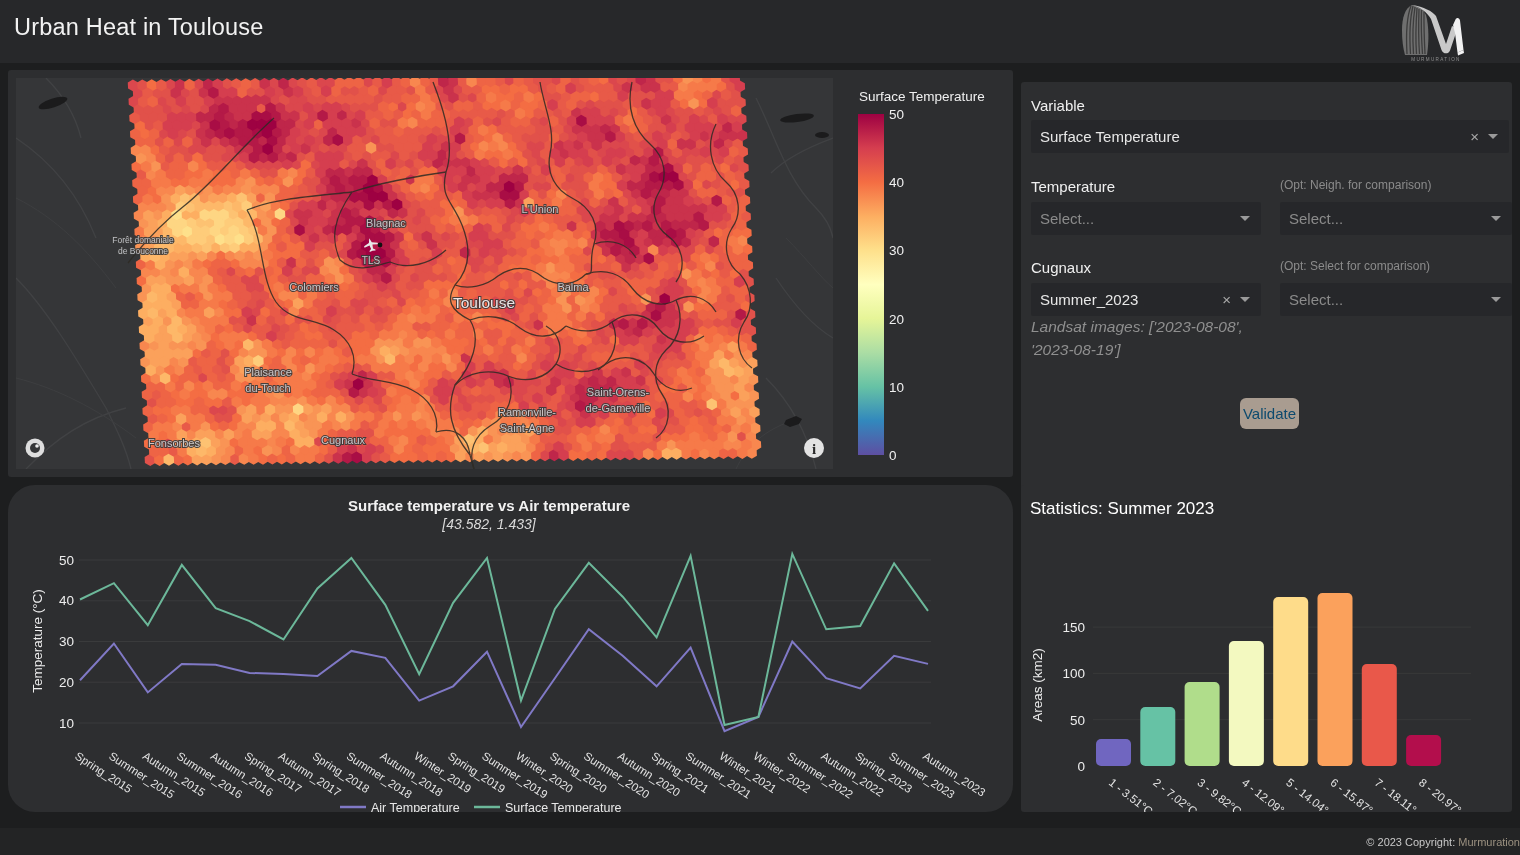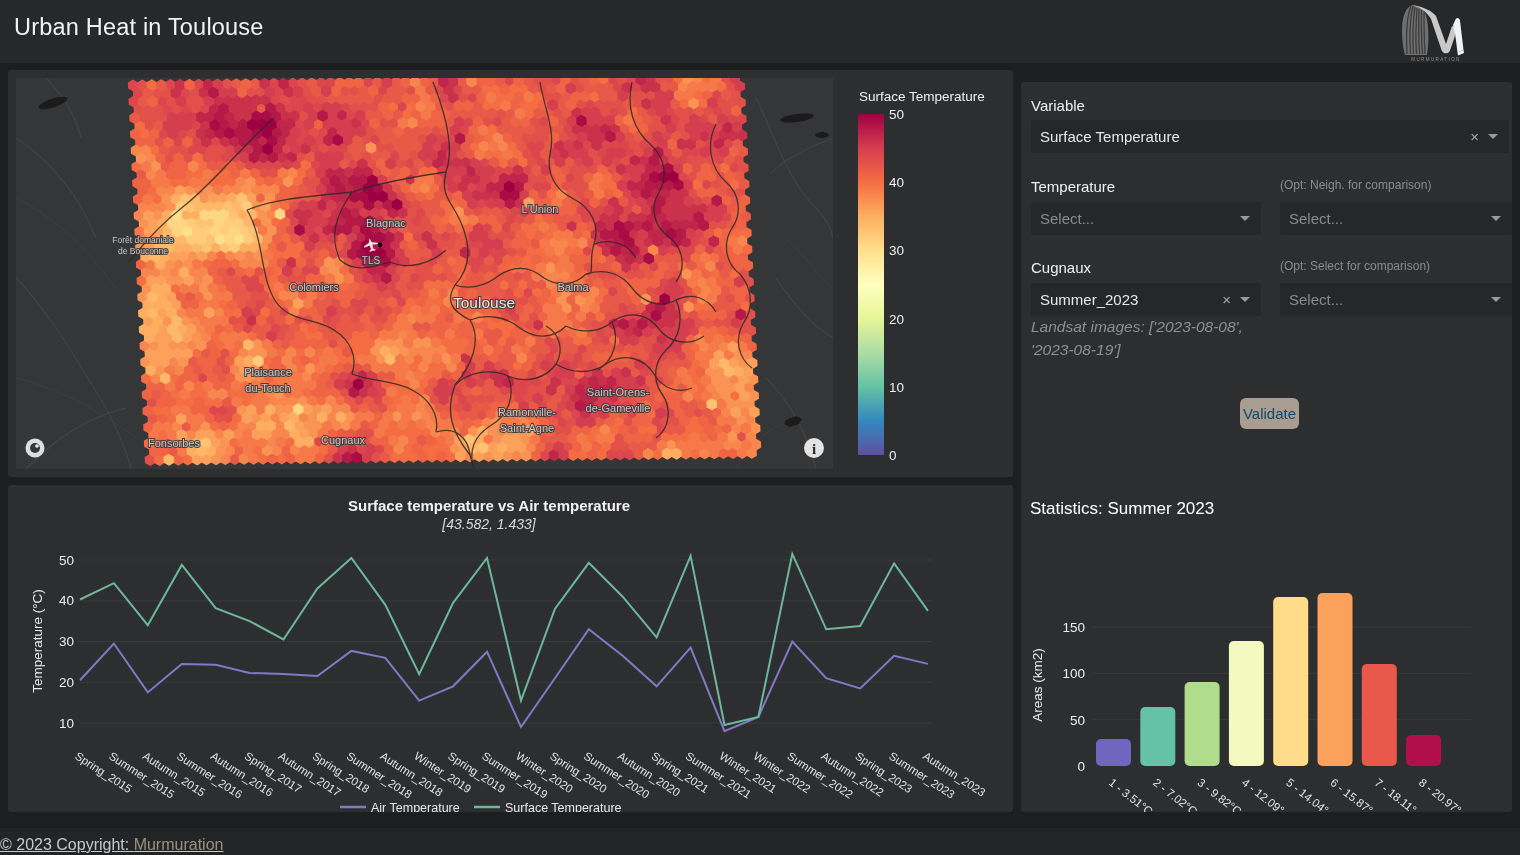--- a/index.html
+++ b/index.html
@@ -4,41 +4,41 @@
 <style>
 * { margin:0; padding:0; box-sizing:border-box; }
 html,body { width:1520px; height:855px; background:#1d1e1f; font-family:"Liberation Sans",sans-serif; overflow:hidden; }
 #app { position:relative; width:1520px; height:855px; }
 .hdr { position:absolute; left:0; top:0; width:1520px; height:63px; background:#27282a; }
 .hdr h1 { position:absolute; left:14px; top:14px; font-size:23.5px; font-weight:400; color:#f2f2f2; letter-spacing:0.2px; }
 .logo { position:absolute; right:50px; top:2px; }
 .panel { position:absolute; background:#2d2e30; border-radius:3px; }
 #p-map { left:8px; top:70px; width:1005px; height:407px; }
 #p-ctl { left:1021px; top:82px; width:491px; height:473px; }
-#p-line { left:8px; top:485px; width:1005px; height:327px; }
+#p-line { left:8px; top:485px; width:1005px; height:327px;border-radius:27px; }
 #p-stat { left:1021px; top:485px; width:491px; height:327px; }
 .mapwrap { position:absolute; left:8px; top:8px; width:817px; height:391px; background:#343537; overflow:hidden; }
 
 .cbt { position:absolute; left:851px; top:19px; width:146px; font-size:13.5px; color:#f0f0f0; }
 .cbar { position:absolute; left:850px; top:44px; width:26px; height:341px;
   background:linear-gradient(to top,#5e4fa2 0%,#3288bd 10%,#66c2a5 20%,#abdda4 30%,#e6f598 40%,#ffffbf 50%,#fee08b 60%,#fdae61 70%,#f46d43 80%,#d53e4f 90%,#9e0142 100%); }
 .cbtick { position:absolute; left:881px; width:40px; font-size:13.5px; color:#f0f0f0; }
 
 .lbl { position:absolute; font-size:15px; color:#f0f0f0; }
 .lblg { position:absolute; font-size:12px; color:#8b8b8b; }
 .dd { position:absolute; height:33px; background:#26272a; border-radius:2px; color:#e8e8e8; font-size:15px; line-height:33px; padding-left:9px; }
 .dd .ar { position:absolute; right:11px; top:14px; width:0; height:0; border-left:5.5px solid transparent; border-right:5.5px solid transparent; border-top:5.5px solid #9a9a9a; }
 .dd .xx { position:absolute; right:30px; top:0px; color:#a8a8a8; font-size:15px; }
 .dd.gray { color:#8b8b8b; }
 .lnds { position:absolute; font-style:italic; color:#8f8f8f; font-size:15.5px; }
 .vbtn { position:absolute; left:219px; top:316px; width:59px; height:31px; background:#a99c90; color:#0c4a6e; font-size:15px; text-align:center; line-height:31px; border-radius:6px; }
 
 .stitle { position:absolute; left:9px; top:14px; font-size:17px; color:#ffffff;text-align:right; }
 .footer { position:absolute; left:0; top:828px; width:1520px; height:27px; background:#232425; }
-.footer .ft { position:absolute; width:100%; top:8px; text-align:left; font-size:16px; color:#c9c9c9;text-decoration:underline; }
+.footer .ft { position:absolute; width:100%; top:8px; text-align:right; font-size:11px; color:#c9c9c9; }
 .footer .ft b { color:#9b9180; font-weight:400; }
 </style>
 </head>
 <body>
 <div id="app">
   <div class="hdr">
     <h1>Urban Heat in Toulouse</h1>
     <div class="logo"><svg width="70" height="62" viewBox="0 0 70 62">
 <path d="M12,3 C5,6 2,16 2,28 C2,38 3,46 5,53 L27,53 C29,40 29,24 26,13 C23,7 18,4 12,3 Z" fill="#6f6f6f"></path>
 <g stroke="#3c3c3c" stroke-width="1.3" fill="none">

